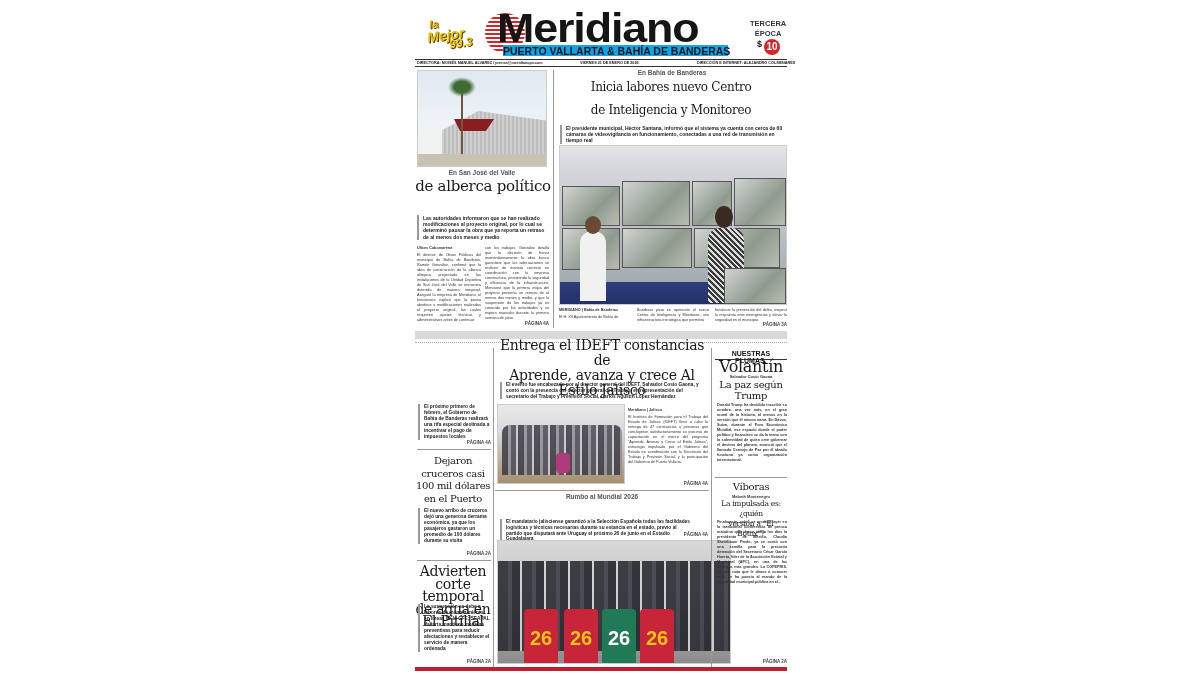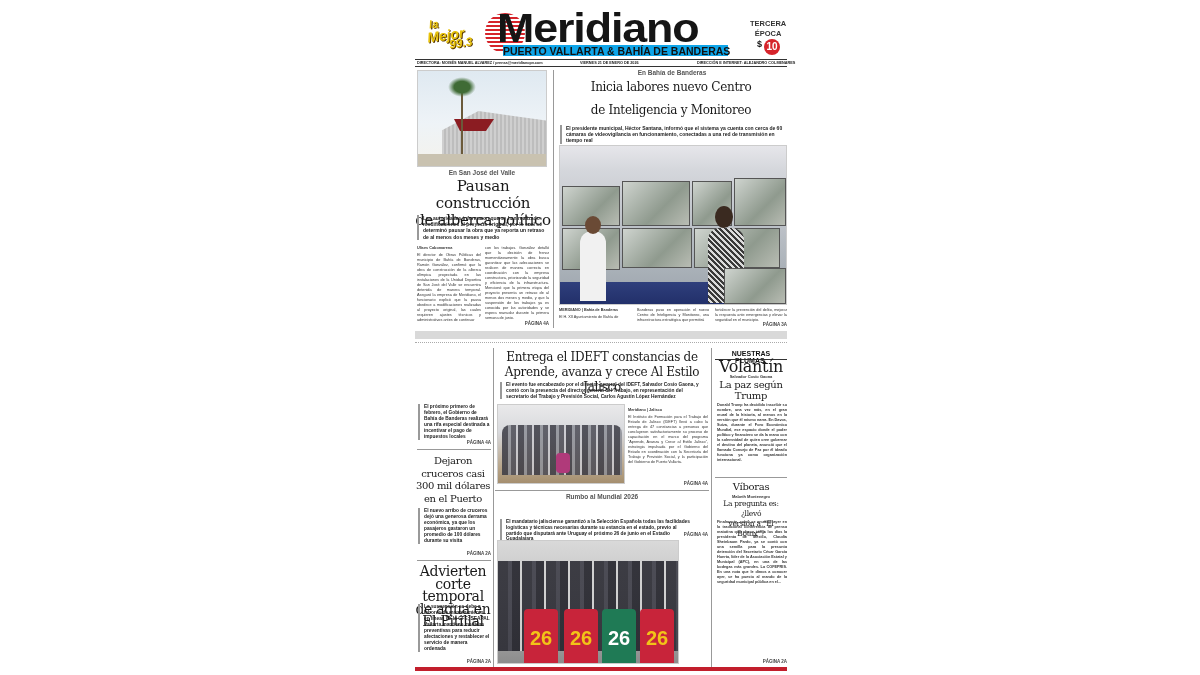--- a/index.html
+++ b/index.html
@@ -103,21 +103,20 @@
   <div class="photo" style="left:2px; top:62px; width:130px; height:97px;">
     <div class="alberca-sky"></div>
     <div class="alberca-bldg"></div>
     <div class="alberca-red"></div>
     <div class="palm-trunk"></div>
     <div class="palm-top"></div>
     <div class="alberca-lawn"></div>
   </div>
   <div class="kicker" style="position:absolute; left:2px; top:161px; width:130px;">En San José del Valle</div>
   <div class="hed" style="position:absolute; left:0; top:170px; width:136px; font-size:15px; line-height:17px;">
-    <div>Pausan construcción</div>
     <div>de alberca político</div>
   </div>
   <div class="deck" style="position:absolute; left:2px; top:207px; width:132px;">Las autoridades informaron que se han realizado modificaciones al proyecto original, por lo cual se determinó pausar la obra que ya reporta un retraso de al menos dos meses y medio</div>
   <div class="body" style="position:absolute; left:2px; top:238px; width:64px; font-weight:bold;">Ulises Cabomarena</div>
   <div class="body" style="position:absolute; left:2px; top:245px; width:64px; height:70px; overflow:hidden;">El director de Obras Públicas del municipio de Bahía de Banderas, Ramón González, confirmó que la obra de construcción de la alberca olímpica proyectada en las instalaciones de la Unidad Deportiva de San José del Valle se encuentra detenida de manera temporal. Aseguró la empresa de Meridiano, el funcionario explicó que la pausa obedece a modificaciones realizadas al proyecto original, las cuales requieren ajustes técnicos y administrativos antes de continuar</div>
   <div class="body" style="position:absolute; left:70px; top:238px; width:64px; height:76px; overflow:hidden;">con los trabajos. González detalló que la decisión de frenar momentáneamente la obra busca garantizar que las adecuaciones se realicen de manera correcta en coordinación con la empresa constructora, priorizando la seguridad y eficiencia de la infraestructura. Mencionó que la primera etapa del proyecto presenta un retraso de al menos dos meses y medio, y que la suspensión de los trabajos ya es conocida por las autoridades y se espera reanudar durante la primera semana de junio.</div>
   <div class="pg" style="position:absolute; left:100px; top:313px; width:34px;">PÁGINA 4A</div>
 
   <div class="vrule" style="left:138px; top:62px; height:258px;"></div>
 
@@ -151,53 +150,53 @@
   <div class="body" style="position:absolute; left:300px; top:300px; width:72px; height:16px; overflow:hidden;">fortalecer la prevención del delito, mejorar la respuesta ante emergencias y elevar la seguridad en el municipio.</div>
   <div class="pg" style="position:absolute; left:330px; top:314px; width:42px;">PÁGINA 3A</div>
 
   <div class="graybar" style="left:0; top:323px; width:372px;"></div>
   <div class="dots" style="left:0; top:334px; width:372px;"></div>
 
   <div class="deck" style="position:absolute; left:3px; top:396px; width:72px; font-size:4.8px; line-height:6px;">El próximo primero de febrero, el Gobierno de Bahía de Banderas realizará una rifa especial destinada a incentivar el pago de impuestos locales</div>
   <div class="pg" style="position:absolute; left:36px; top:432px; width:40px;">PÁGINA 4A</div>
   <div class="hrule" style="left:2px; top:441px; width:74px;"></div>
 
-  <div class="hed" style="position:absolute; left:0; top:447px; width:76px; font-size:10px; line-height:12.5px;">Dejaron cruceros casi 300 mil dólares en el Puerto</div>
+  <div class="hed" style="position:absolute; left:0; top:447px; width:76px; font-size:10px; line-height:12.5px;">Dejaron cruceros casi 100 mil dólares en el Puerto</div>
   <div class="deck" style="position:absolute; left:3px; top:500px; width:72px; font-size:4.8px; line-height:6px;">El nuevo arribo de cruceros dejó una generosa derrama económica, ya que los pasajeros gastaron un promedio de 100 dólares durante su visita</div>
   <div class="pg" style="position:absolute; left:36px; top:543px; width:40px;">PÁGINA 2A</div>
   <div class="hrule" style="left:2px; top:552px; width:74px;"></div>
 
   <div class="hed" style="position:absolute; left:0; top:557px; width:76px; font-size:14px; line-height:12.5px;">Advierten corte temporal de agua en El Pitillal</div>
   <div class="deck" style="position:absolute; left:3px; top:596px; width:72px; font-size:4.8px; line-height:6px;">La suspensión se debe a labores de mantenimiento en líneas de la CFE; SEAPAL Vallarta mantiene medidas preventivas para reducir afectaciones y restablecer el servicio de manera ordenada</div>
   <div class="pg" style="position:absolute; left:36px; top:651px; width:40px;">PÁGINA 2A</div>
 
   <div class="vrule" style="left:78px; top:340px; height:320px;"></div>
 
-  <div class="hed" style="position:absolute; left:80px; top:342px; width:214px; font-size:12px; line-height:15px;">
+  <div class="hed" style="position:absolute; left:80px; top:330px; width:214px; font-size:14px; line-height:15px;">
     <div>Entrega el IDEFT constancias de</div>
     <div>Aprende, avanza y crece Al Estilo Jalisco</div>
   </div>
   <div class="deck" style="position:absolute; left:85px; top:374px; width:205px; font-size:4.8px; line-height:5.8px;">El evento fue encabezado por el director general del IDEFT, Salvador Cosío Gaona, y contó con la presencia del director general del Trabajo, en representación del secretario del Trabajo y Previsión Social, Carlos Agustín López Hernández</div>
 
   <div class="photo" style="left:82px; top:396px; width:128px; height:80px;">
     <div class="ideft-bg"></div>
     <div class="crowd"></div>
     <div class="chair"></div>
   </div>
   <div class="body" style="position:absolute; left:213px; top:400px; width:80px; font-weight:bold;">Meridiano | Jalisco</div>
   <div class="body" style="position:absolute; left:213px; top:407px; width:80px; height:65px; overflow:hidden;">El Instituto de Formación para el Trabajo del Estado de Jalisco (IDEFT) llevó a cabo la entrega de 47 constancias a personas que concluyeron satisfactoriamente su proceso de capacitación en el marco del programa “Aprende, Avanza y Crece al Estilo Jalisco”, estrategia impulsada por el Gobierno del Estado en coordinación con la Secretaría del Trabajo y Previsión Social, y la participación del Gobierno de Puerto Vallarta.</div>
   <div class="pg" style="position:absolute; left:250px; top:473px; width:43px;">PÁGINA 4A</div>
 
   <div class="hrule" style="left:80px; top:482px; width:214px;"></div>
 
   <div class="kicker" style="position:absolute; left:80px; top:485px; width:214px;">Rumbo al Mundial 2026</div>
   <div class="deck" style="position:absolute; left:85px; top:511px; width:190px; font-size:4.8px; line-height:5.8px;">El mandatario jalisciense garantizó a la Selección Española todas las facilidades logísticas y técnicas necesarias durante su estancia en el estado, previo al partido que disputará ante Uruguay el próximo 26 de junio en el Estadio Guadalajara</div>
   <div class="pg" style="position:absolute; left:255px; top:524px; width:38px;">PÁGINA 4A</div>
 
-  <div class="photo" style="left:82px; top:532px; width:182px; height:124px;padding-left:18px;">
+  <div class="photo" style="left:82px; top:532px; width:234px; height:124px;padding-left:18px;">
     <div class="jal-bg"></div>
     <div class="suits"></div>
     <div class="jersey red" style="left:26px;">26</div>
     <div class="jersey red" style="left:66px;">26</div>
     <div class="jersey green" style="left:104px;">26</div>
     <div class="jersey red" style="left:142px;">26</div>
   </div>
 
   <div class="vrule" style="left:296px; top:340px; height:320px;"></div>
 
@@ -208,20 +207,20 @@
   <div class="hed" style="position:absolute; left:300px; top:371px; width:72px; font-size:10px; line-height:11px;">
     <div>La paz según</div>
     <div>Trump</div>
   </div>
   <div class="body" style="position:absolute; left:302px; top:395px; width:70px; height:70px; overflow:hidden; font-weight:bold;">Donald Trump ha decidido inscribir su nombre, una vez más, en el gran mural de la historia, al menos en la versión que él mismo narra. En Davos, Suiza, durante el Foro Económico Mundial, ese espacio donde el poder político y financiero se da la mano con la solemnidad de quien cree gobernar el destino del planeta, anunció que el llamado Consejo de Paz por él ideado funciona ya como organización internacional.</div>
   <div class="hrule" style="left:300px; top:469px; width:72px;"></div>
 
   <div class="hed" style="position:absolute; left:300px; top:473px; width:72px; font-size:10px; line-height:12px;">Víboras</div>
   <div style="position:absolute; left:300px; top:486px; width:72px; font: bold 4px 'Liberation Sans', sans-serif; color:#333; text-align:center;">Mabeth Montenegro</div>
   <div class="hed" style="position:absolute; left:300px; top:491px; width:72px; font-size:7.5px; line-height:10px;">
-    <div>La pregunta es: ¿llevó</div>
+    <div>La impulsada es: ¿quién</div>
     <div>versión a “El Botox”?</div>
   </div>
   <div class="body" style="position:absolute; left:302px; top:512px; width:70px; height:138px; overflow:hidden; font-weight:bold;">Finalmente, como se anunció ayer en la tradicional conferencia de prensa matutina que ofrece todos los días la presidenta de México, Claudia Sheinbaum Pardo, ya se contó con una semilla para la presunta detención del Secretario César García Huerta, líder de la Asociación Estatal y Municipal (APC), en una de las bodegas más grandes. La COFEPRIS. En una nota que le dimos a conocer ayer, se ha puesto al mando de la seguridad municipal pública en el...</div>
   <div class="pg" style="position:absolute; left:330px; top:651px; width:42px;">PÁGINA 2A</div>
 
   <div class="redbar" style="left:0; top:659px; width:372px;"></div>
 </div>
 
 </body></html>

